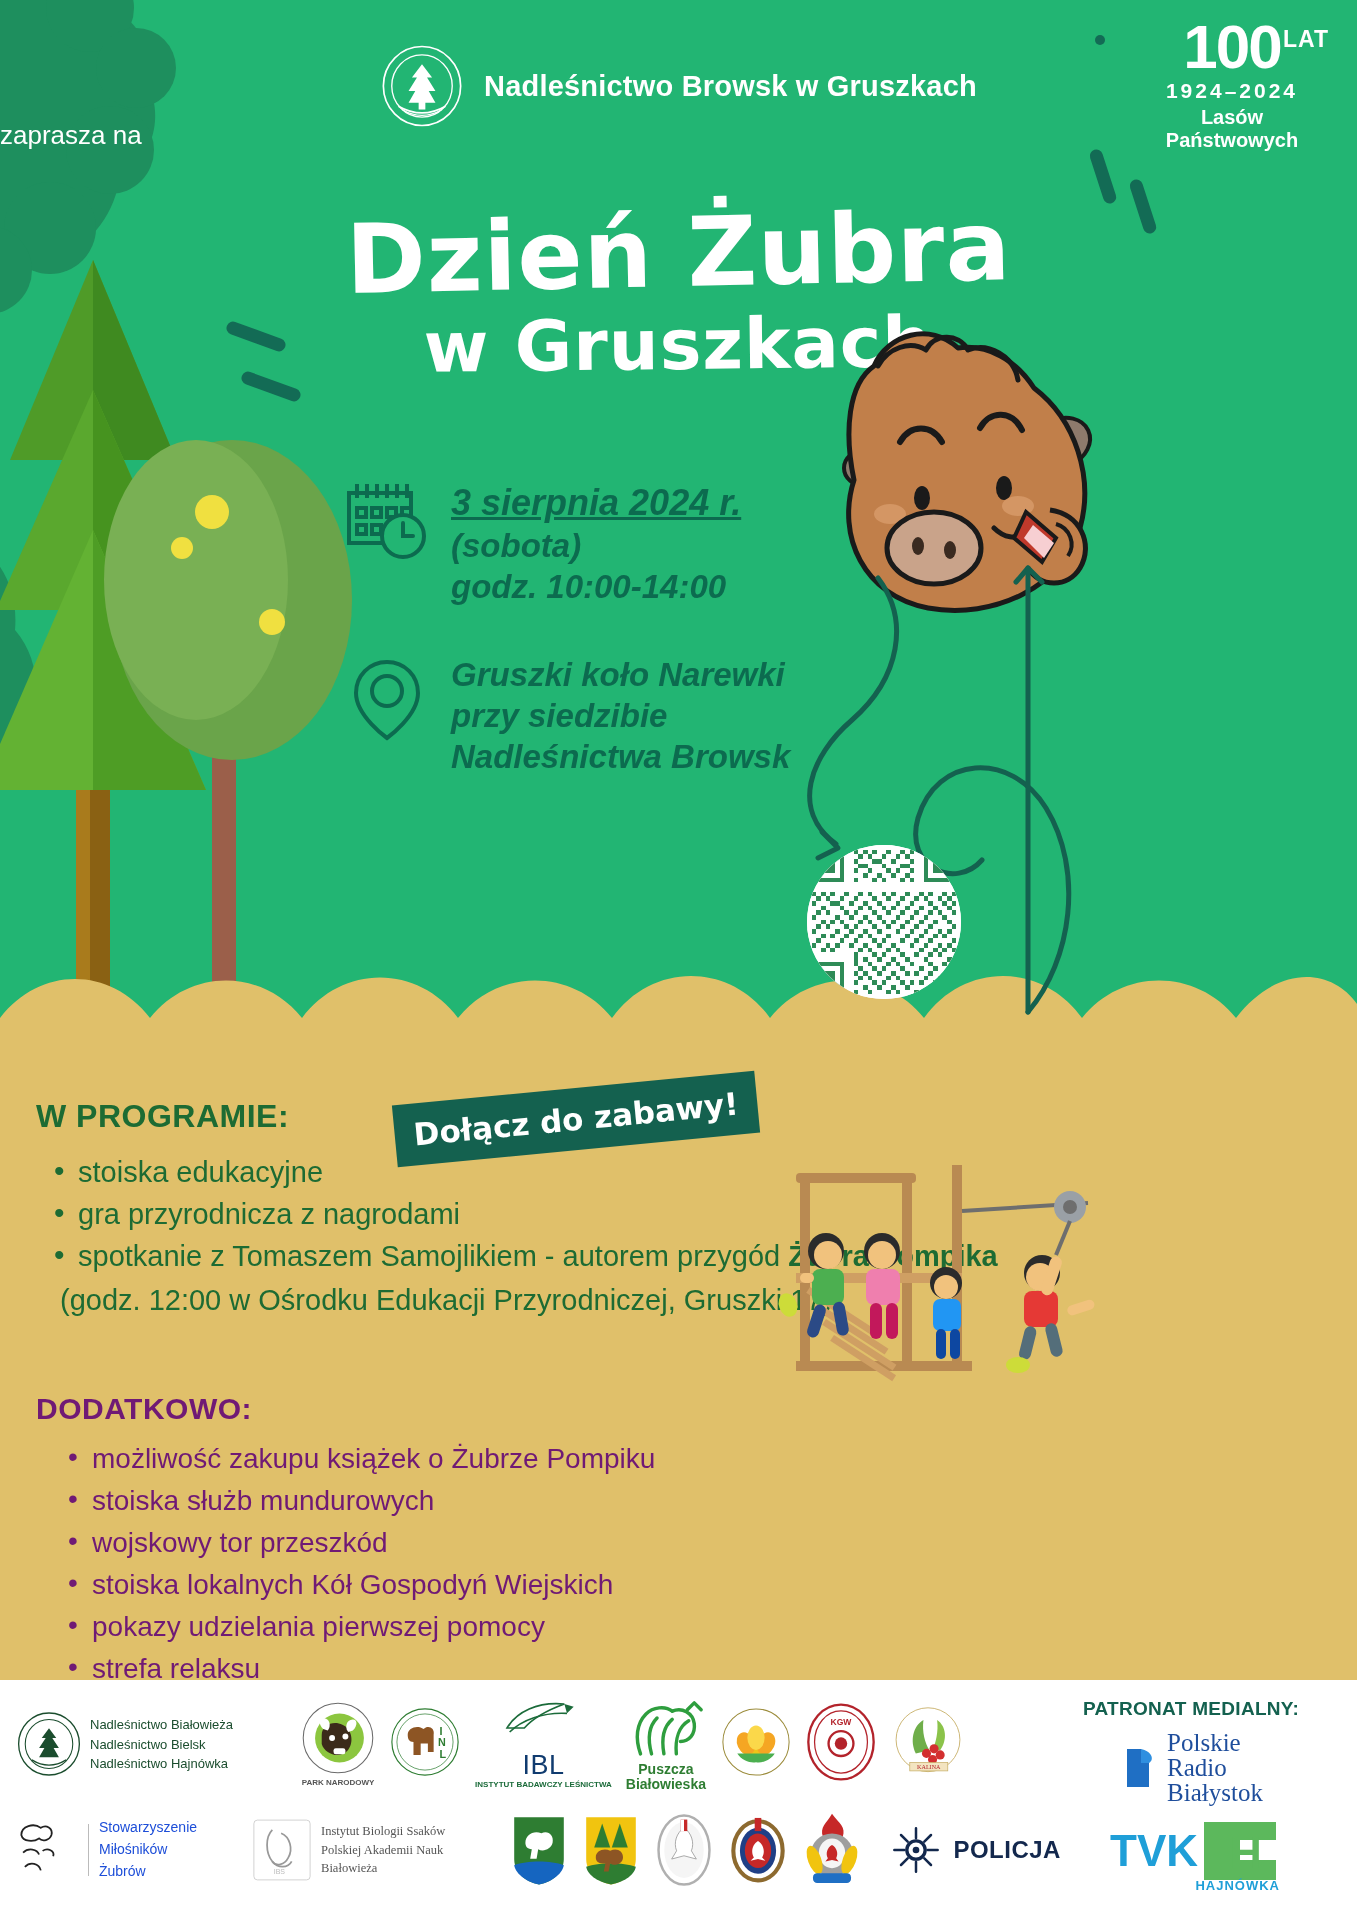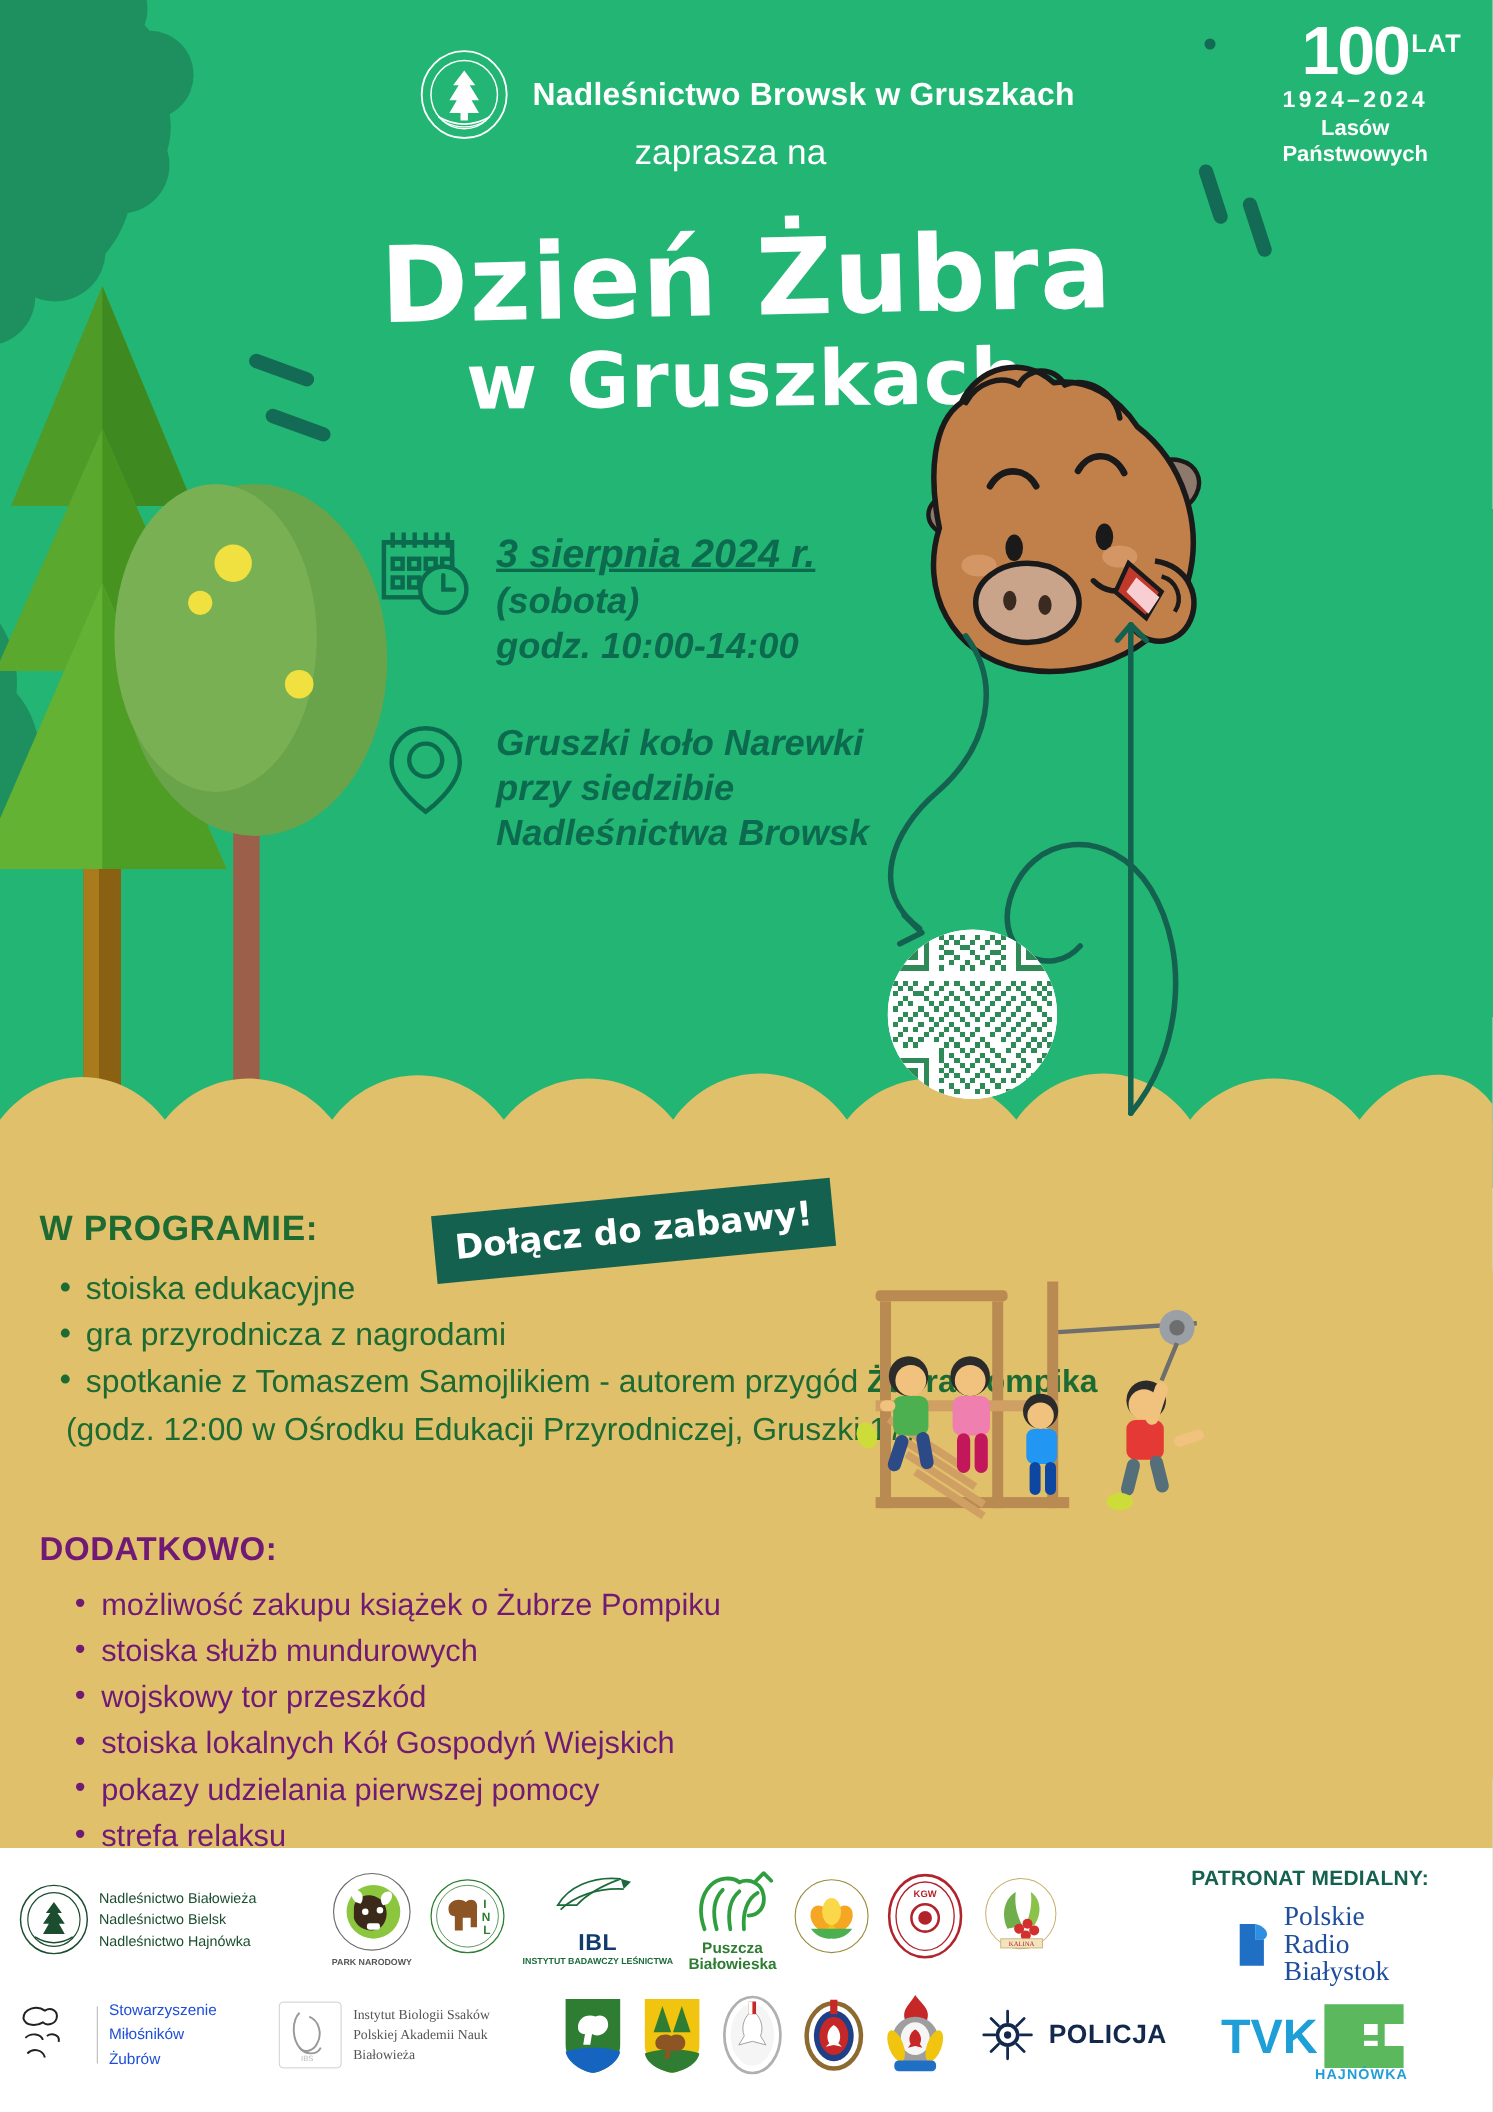--- a/index.html
+++ b/index.html
@@ -31,21 +31,21 @@
   .hdr { position:absolute; left:0; top:44px; width:1357px; display:flex; justify-content:center; align-items:center; gap:20px; }
   .lp-seal { width:84px; height:84px; flex:0 0 auto; }
   .hdr-title { color:#ffffff; font-size:29px; font-weight:bold; letter-spacing:.2px; }
 
   .lat100 { position:absolute; right:30px; top:18px; width:190px; text-align:center; color:#fff; }
   .lat100 .big { font-size:62px; font-weight:bold; line-height:.95; letter-spacing:-2px; position:relative; display:inline-block; }
   .lat100 .lat { position:absolute; right:-2px; top:8px; font-size:23px; font-weight:bold; letter-spacing:1px; }
   .lat100 .years { font-size:21px; font-weight:bold; letter-spacing:3px; margin-top:2px; }
   .lat100 .sub { font-size:20px; font-weight:bold; margin-top:3px; }
 
-  .zaprasza { position:absolute; left:0; top:120px; width:1328px; text-align:center; color:#fff; font-size:32px; }
+  .zaprasza { position:absolute; left:0; top:120px; width:1328px; text-align:left; color:#fff; font-size:26px; }
 
   
   .title-wrap { position:absolute; left:0; top:205px; width:1357px; text-align:center; pointer-events:none; }
   .title1 {
     font-family:"DejaVu Sans", sans-serif;
     color:#ffffff; font-size:96px; font-weight:bold; line-height:1.0;
     letter-spacing:1px; transform:rotate(-1.2deg);
   }
   .title2 {
     font-family:"DejaVu Sans", sans-serif;
@@ -662,21 +662,21 @@
           </g>
         </svg>
       </div>
 
       <div style="text-align:center;">
         <svg width="80" height="48" viewBox="0 0 120 70">
           <path d="M6 44 C20 20 52 4 92 8 C70 16 48 26 32 44 Z" fill="none" stroke="#1b6b3a" stroke-width="2.4"></path>
           <path d="M10 50 C28 32 60 20 96 22" fill="none" stroke="#1b6b3a" stroke-width="2.4"></path>
           <path d="M92 8 L106 12 L96 22 Z" fill="#1b6b3a"></path>
         </svg>
-        <div style="font-size:21px;font-weight:bold;color:#103b6f;letter-spacing:.5px;">IBL</div>
+        <div style="font-size:27px;font-weight:normal;color:#103b6f;letter-spacing:.5px;">IBL</div>
         <div class="mini-cap" style="color:#1b6b3a;font-size:8px;">INSTYTUT BADAWCZY LEŚNICTWA</div>
       </div>
 
       <div style="text-align:center;">
         <svg width="76" height="62" viewBox="0 0 110 90">
           <g fill="none" stroke="#2e9e3e" stroke-width="5" stroke-linecap="round">
             <path d="M18 84 C10 62 12 40 26 26 C36 16 54 14 64 22"></path>
             <path d="M34 84 C28 62 30 44 42 32"></path>
             <path d="M52 84 C48 62 52 44 64 34"></path>
             <path d="M70 84 C68 62 74 44 88 36"></path>

